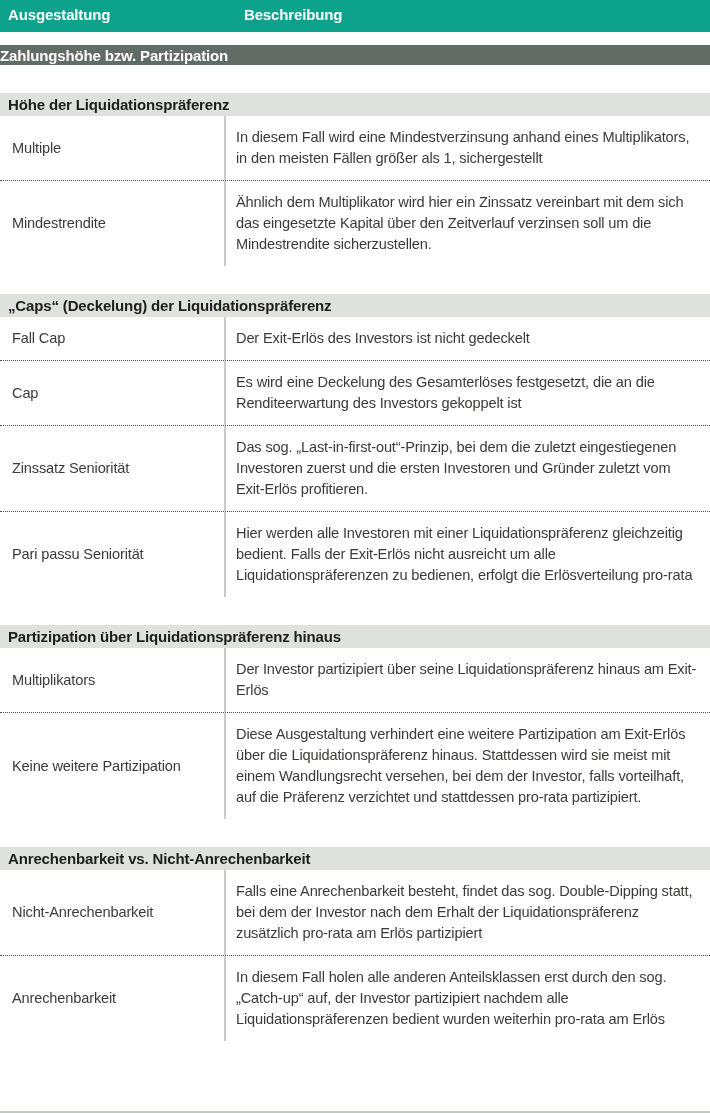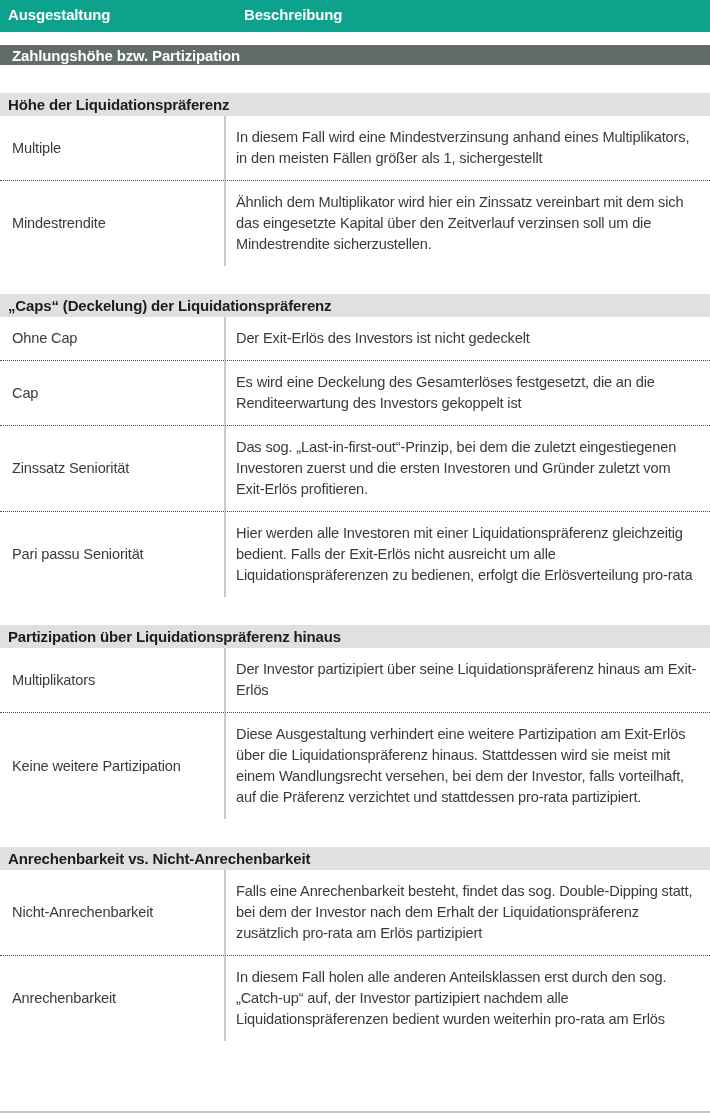--- a/index.html
+++ b/index.html
@@ -39,21 +39,21 @@
 
   
   .row--section{
     background:var(--section-dark);
     color:#fff;
     font-weight:bold;
     font-size:15px;
     height:20px;
     display:flex;
     align-items:center;
-    padding-left:12px;
+    padding-left:0;
   }
   
   .row--subsection{
     background:var(--subsection-light);
     color:#1D1D1B;
     font-weight:bold;
     font-size:15px;
     height:23px;
     display:flex;
     align-items:center;
@@ -102,21 +102,21 @@
       <div class="row--data">
         <div class="cell-term">Multiple</div>
         <div class="cell-desc">In diesem Fall wird eine Mindestverzinsung anhand eines Multiplikators, in den meisten Fällen größer als 1, sichergestellt</div>
       </div>
       <div class="row--data">
         <div class="cell-term">Mindestrendite</div>
         <div class="cell-desc">Ähnlich dem Multiplikator wird hier ein Zinssatz vereinbart mit dem sich das eingesetzte Kapital über den Zeitverlauf verzinsen soll um die Mindestrendite sicherzustellen.</div>
       </div>
       <div class="row--subsection">„Caps“ (Deckelung) der Liquidationspräferenz</div>
       <div class="row--data">
-        <div class="cell-term">Ohne Cap</div>
+        <div class="cell-term">Fall Cap</div>
         <div class="cell-desc">Der Exit-Erlös des Investors ist nicht gedeckelt</div>
       </div>
       <div class="row--data">
         <div class="cell-term">Cap</div>
         <div class="cell-desc">Es wird eine Deckelung des Gesamterlöses festgesetzt, die an die Renditeerwartung des Investors gekoppelt ist</div>
       </div>
       <div class="row--data">
         <div class="cell-term">Zinssatz Seniorität</div>
         <div class="cell-desc">Das sog. „Last-in-first-out“-Prinzip, bei dem die zuletzt eingestiegenen Investoren zuerst und die ersten Investoren und Gründer zuletzt vom Exit-Erlös profitieren.</div>
       </div>

